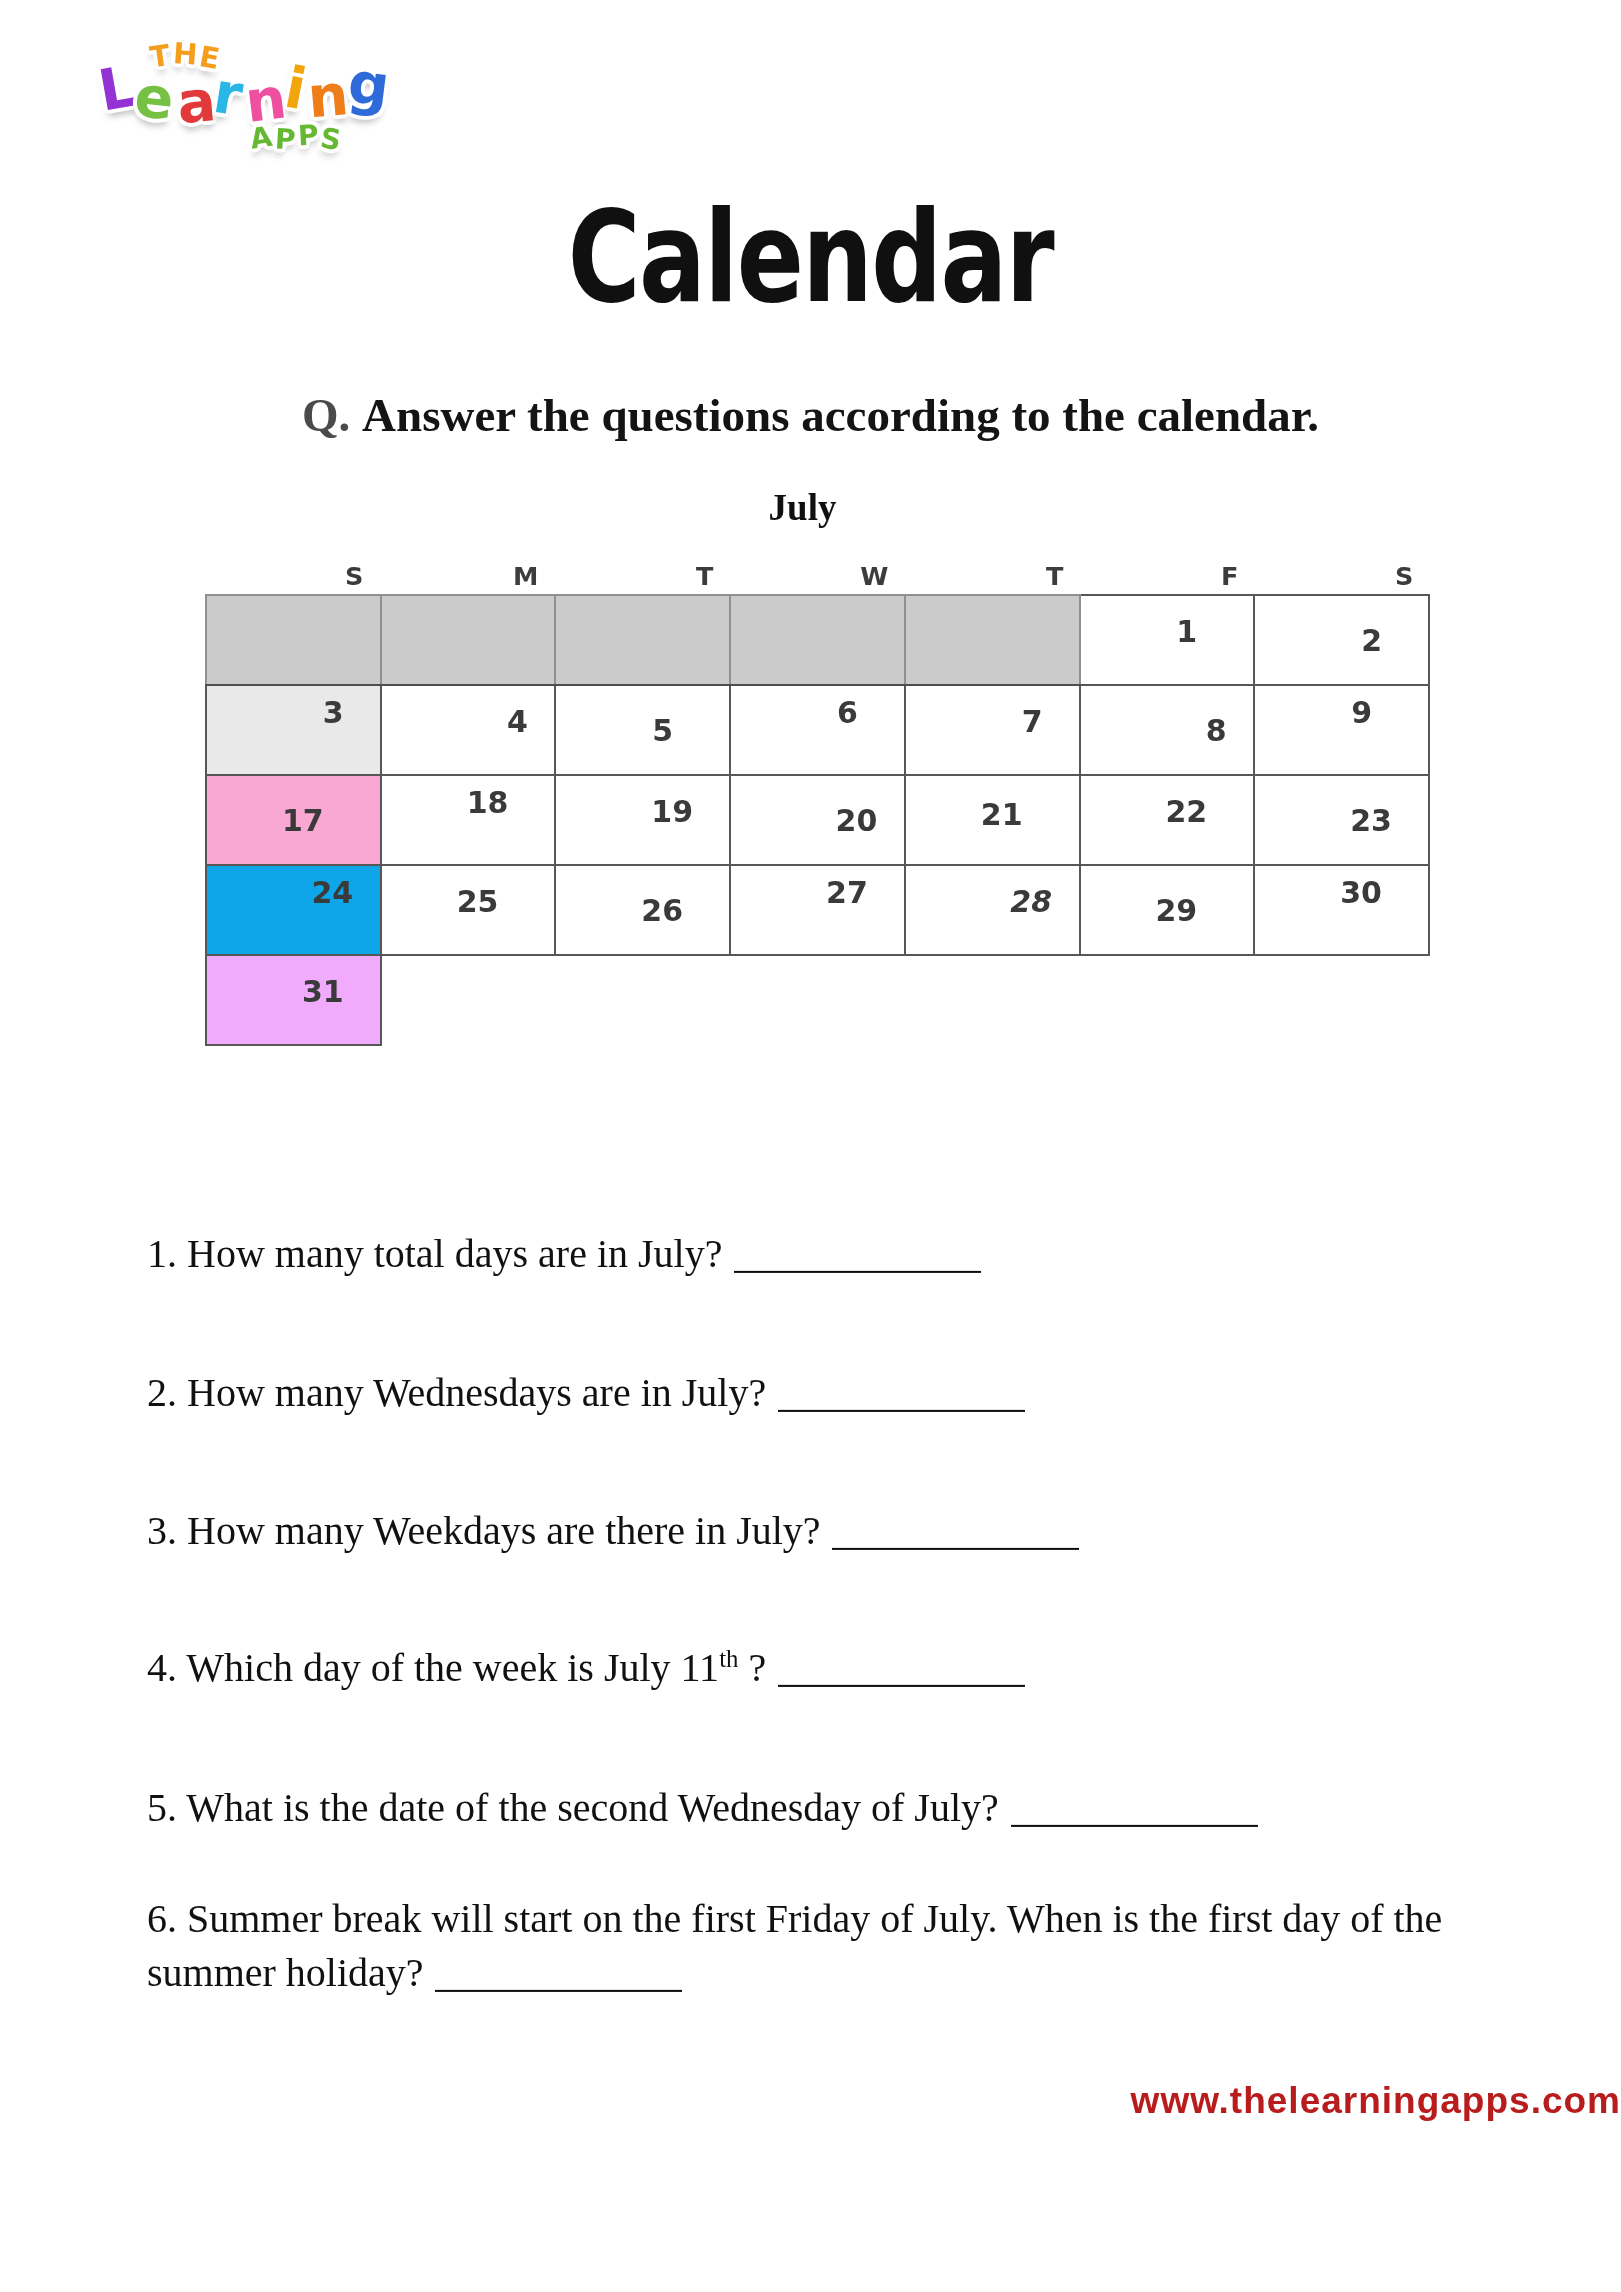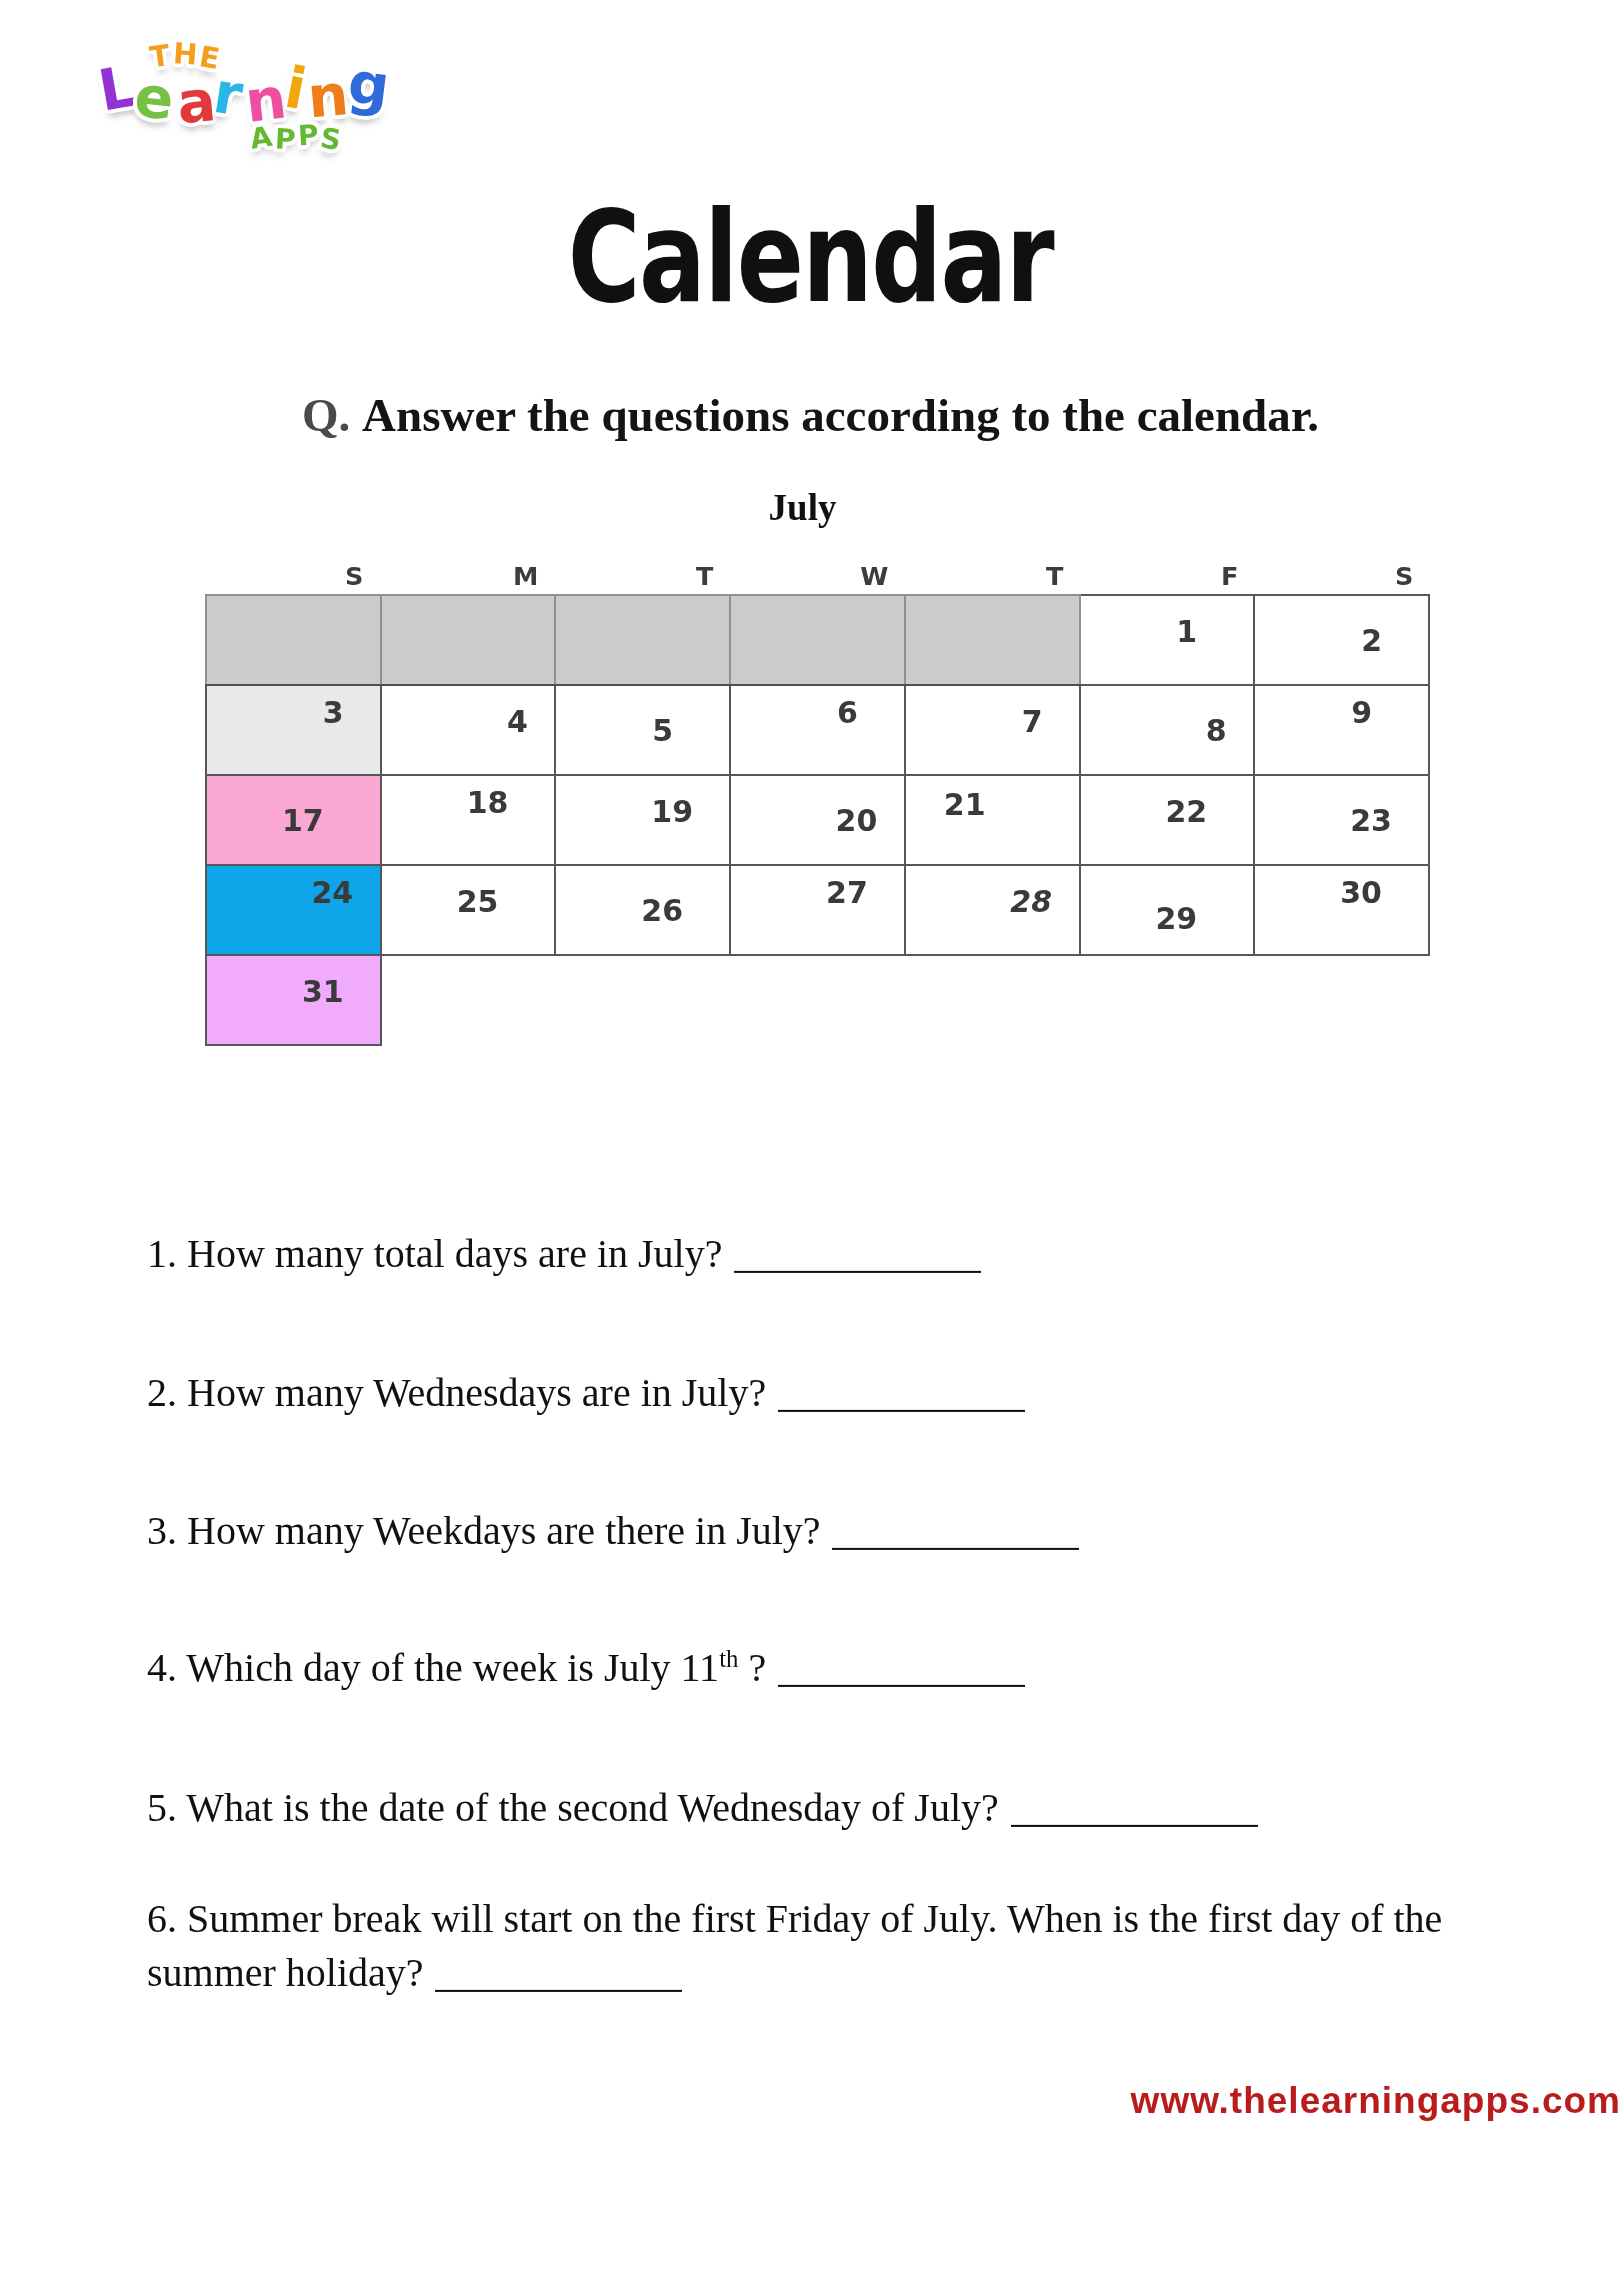--- a/index.html
+++ b/index.html
@@ -153,21 +153,21 @@
           <td class="day">
             <span class="num" style="padding: 7.8px 45px 0px 0px;">18</span>
           </td>
           <td class="day">
             <span class="num" style="padding: 16.7px 35px 0px 0px;">19</span>
           </td>
           <td class="day">
             <span class="num" style="padding: 25.5px 25.5px 0px 0px;">20</span>
           </td>
           <td class="day">
-            <span class="num" style="padding: 10px 55px 0px 0px; text-align: center;">21</span>
+            <span class="num" style="padding: 20px 55px 0px 0px;">21</span>
           </td>
           <td class="day">
             <span class="num" style="padding: 16.7px 45px 0px 0px;">22</span>
           </td>
           <td class="day">
             <span class="num" style="padding: 25.5px 35px 0px 0px;">23</span>
           </td>
         </tr>
         <tr>
           <td class="sunday" style="background: #0ea5e9;">
@@ -179,21 +179,21 @@
           <td class="day">
             <span class="num" style="padding: 25.5px 45px 0px 0px;">26</span>
           </td>
           <td class="day">
             <span class="num" style="padding: 7.8px 35px 0px 0px;">27</span>
           </td>
           <td class="day">
             <span class="num" style="padding: 16.7px 25.5px 0px 0px; font-style: italic;">28</span>
           </td>
           <td class="day">
-            <span class="num" style="padding: 25.5px 55px 0px 0px; margin-top: 8px;">29</span>
+            <span class="num" style="padding: 25.5px 55px 0px 0px;">29</span>
           </td>
           <td class="day">
             <span class="num" style="padding: 7.8px 45px 0px 0px;">30</span>
           </td>
         </tr>
         <tr>
           <td class="sunday" style="background: #f0abfc;">
             <span class="num" style="padding: 16.7px 35px 0px 0px;">31</span>
           </td>
           <td class="void"></td>

